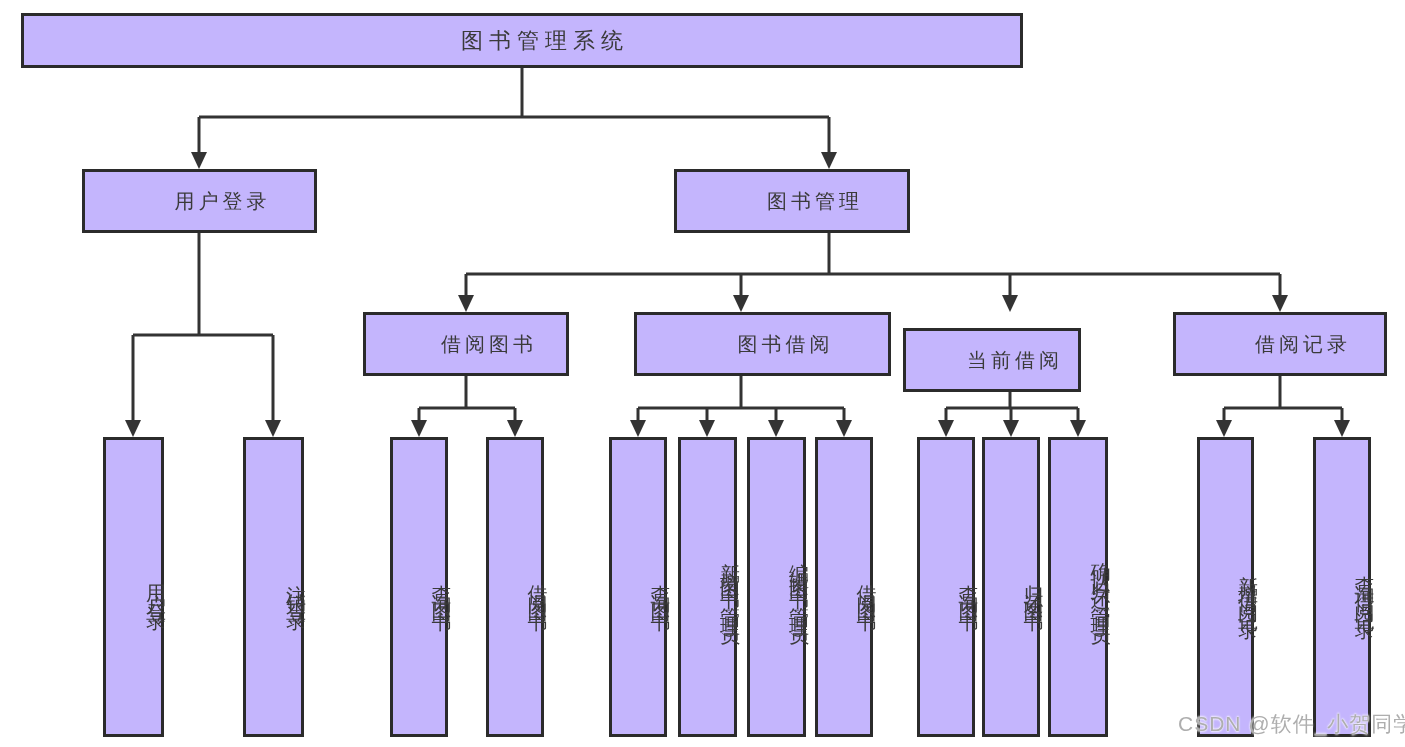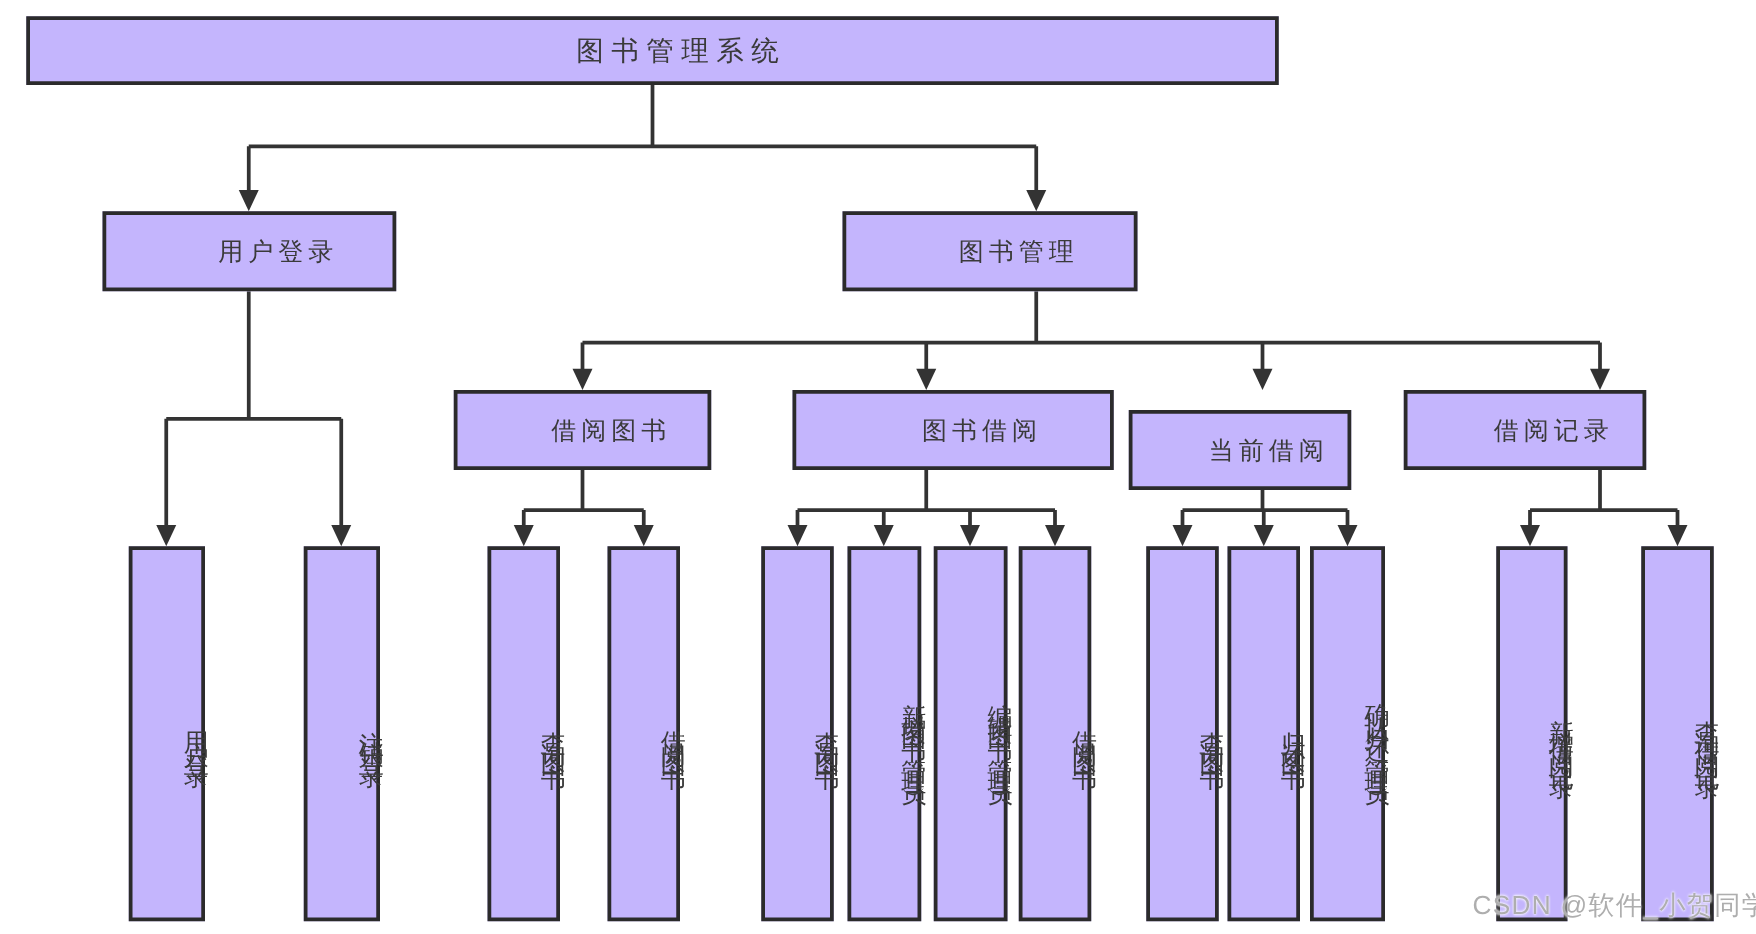--- a/index.html
+++ b/index.html
@@ -104,21 +104,21 @@
 </svg>
 
 <div class="box root" style="left:21px;top:13px;width:1002px;height:55px">图书管理系统</div>
 
 <div class="box hbox" style="left:82px;top:169px;width:235px;height:64px">用户登录</div>
 <div class="box hbox" style="left:674px;top:169px;width:236px;height:64px">图书管理</div>
 
 <div class="box hbox" style="left:363px;top:312px;width:206px;height:64px">借阅图书</div>
 <div class="box hbox" style="left:634px;top:312px;width:257px;height:64px">图书借阅</div>
 <div class="box hbox" style="left:903px;top:328px;width:178px;height:64px">当前借阅</div>
-<div class="box hbox" style="left:1123px;top:312px;width:194px;height:64px">借阅记录</div>
+<div class="box hbox" style="left:1173px;top:312px;width:214px;height:64px">借阅记录</div>
 
 <div class="box vbox" style="left:103px;top:437px;width:61px;height:300px">
   <span class="vtext">用户登录</span>
 </div>
 <div class="box vbox" style="left:243px;top:437px;width:61px;height:300px">
   <span class="vtext">注销登录</span>
 </div>
 
 <div class="box vbox" style="left:390px;top:437px;width:58px;height:300px">
   <span class="vtext">查询图书</span>

